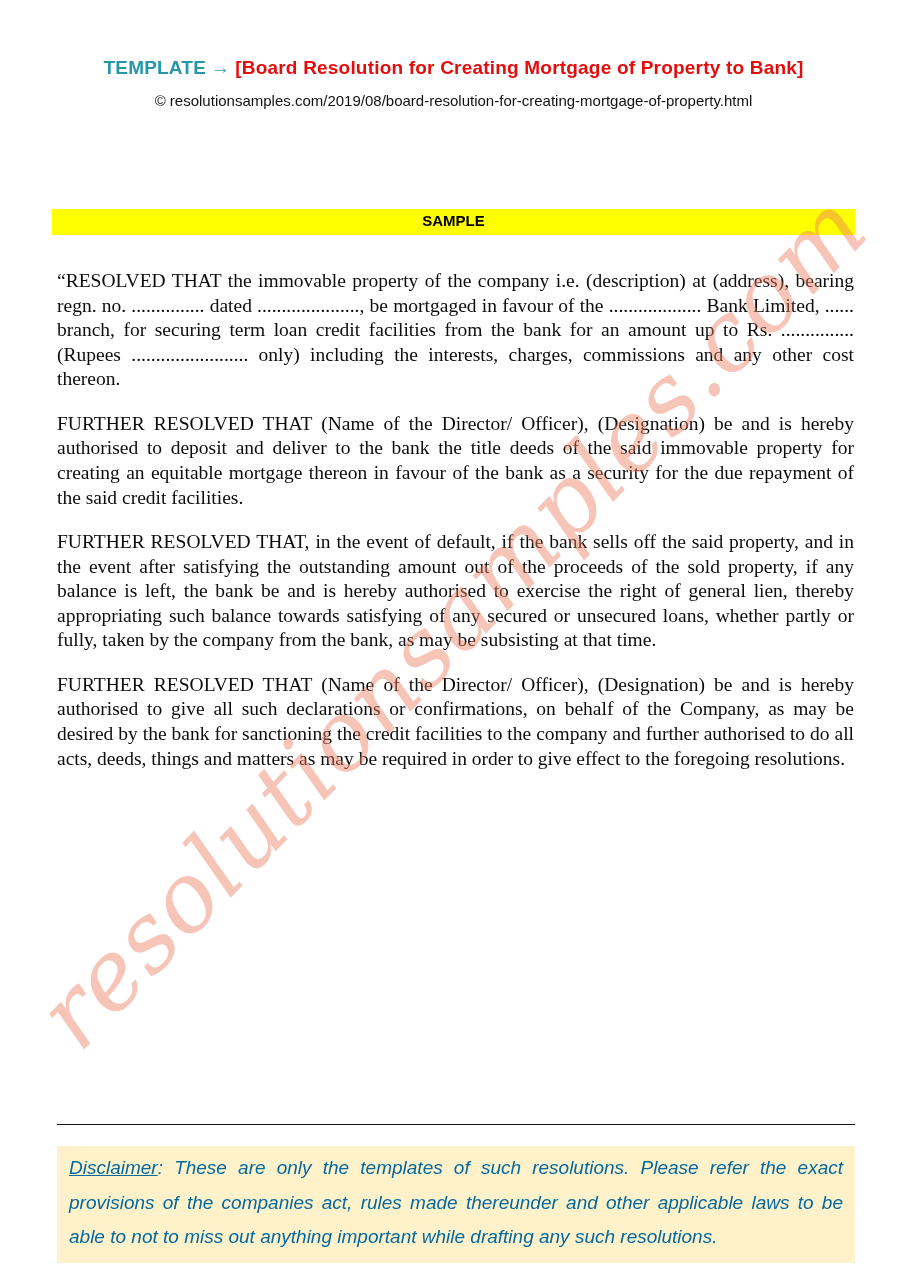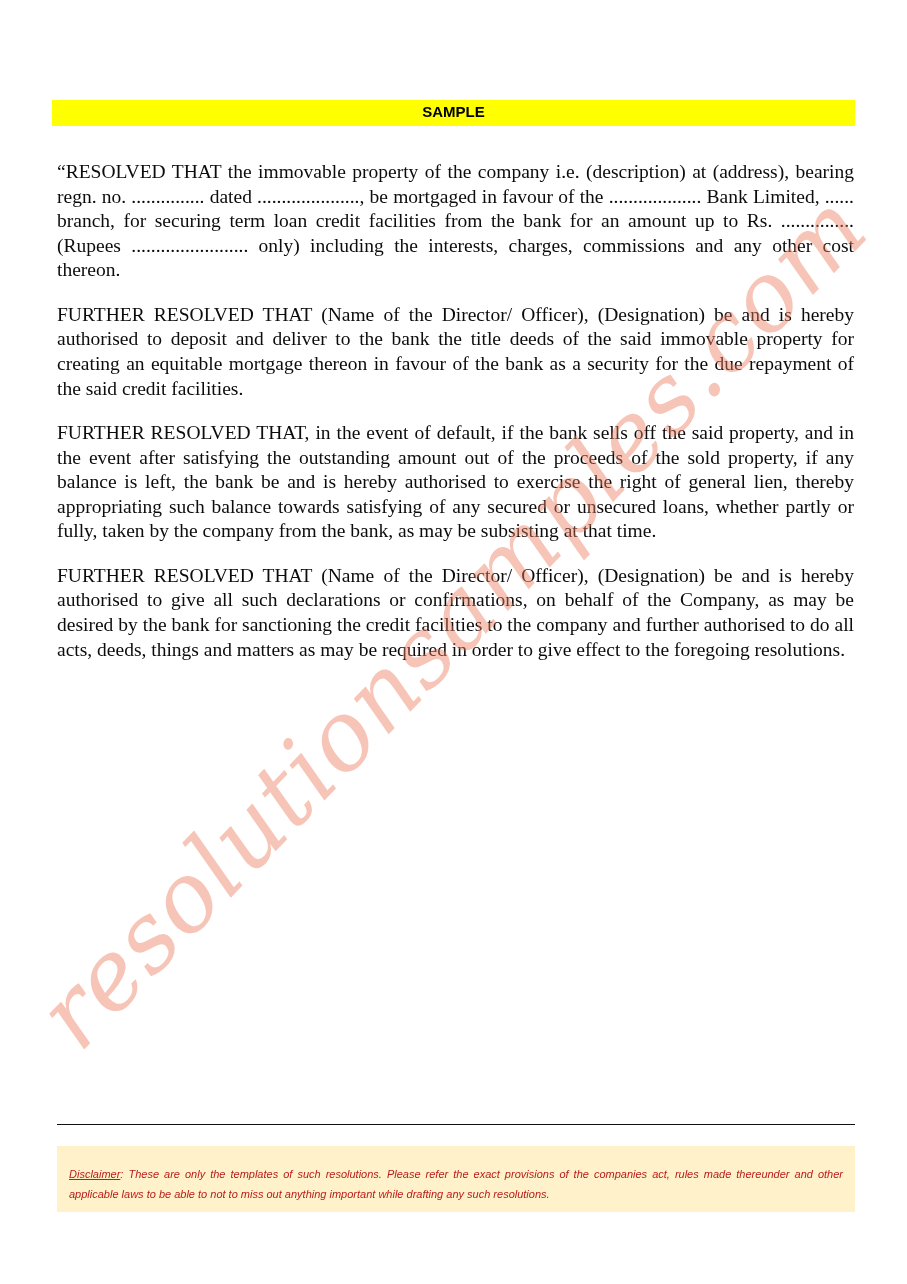--- a/index.html
+++ b/index.html
@@ -54,25 +54,25 @@
     left:57px; right:52px; top:1124px;
     border:none;
     border-top:1.5px solid #111111;
   }
   .disclaimer {
     position:absolute;
     left:57px; right:52px; top:1146px;
     background:var(--disclaimer-bg,#fff1c9);
     font-family:"Liberation Sans", sans-serif;
     font-style:italic;
-    font-size:11px;
+    font-size:19px;
     line-height:1.82;
     text-align:justify;
-    color:#b91c1c;
-    padding:18px 12px 8px 12px;
+    color:#0369a1;
+    padding:5px 12px 8px 12px;
   }
   .disc-label { text-decoration:underline; }
   
   .watermark {
     position:absolute;
     left:-128px; top:565px;
     width:1160px;
     text-align:center;
     transform:rotate(-46deg);
     font-family:"DejaVu Serif", serif;
@@ -83,20 +83,26 @@
     color:var(--watermark-color, rgba(234,127,95,0.45));
     pointer-events:none;
     z-index:5;
   }
 </style>
 </head>
 <body>
 
 <div class="page">
 
+  <div class="header">
+    <div class="title-line">
+      <span class="tpl">TEMPLATE</span><span class="arrow">→</span><span class="doc-title">[Board Resolution for Creating Mortgage of Property to Bank]</span>
+    </div>
+    <div class="source">© resolutionsamples.com/2019/08/board-resolution-for-creating-mortgage-of-property.html</div>
+  </div>
 
   <div class="sample-banner">
     <span>SAMPLE</span>
   </div>
 
   <div class="body-text">
       <p class="para">“RESOLVED THAT the immovable property of the company i.e. (description) at (address), bearing regn. no. ............... dated ....................., be mortgaged in favour of the ................... Bank Limited, ...... branch, for securing term loan credit facilities from the bank for an amount up to Rs. ............... (Rupees ........................ only) including the interests, charges, commissions and any other cost thereon.</p>
       <p class="para">FURTHER RESOLVED THAT (Name of the Director/ Officer), (Designation) be and is hereby authorised to deposit and deliver to the bank the title deeds of the said immovable property for creating an equitable mortgage thereon in favour of the bank as a security for the due repayment of the said credit facilities.</p>
       <p class="para">FURTHER RESOLVED THAT, in the event of default, if the bank sells off the said property, and in the event after satisfying the outstanding amount out of the proceeds of the sold property, if any balance is left, the bank be and is hereby authorised to exercise the right of general lien, thereby appropriating such balance towards satisfying of any secured or unsecured loans, whether partly or fully, taken by the company from the bank, as may be subsisting at that time.</p>
       <p class="para">FURTHER RESOLVED THAT (Name of the Director/ Officer), (Designation) be and is hereby authorised to give all such declarations or confirmations, on behalf of the Company, as may be desired by the bank for sanctioning the credit facilities to the company and further authorised to do all acts, deeds, things and matters as may be required in order to give effect to the foregoing resolutions.</p>

